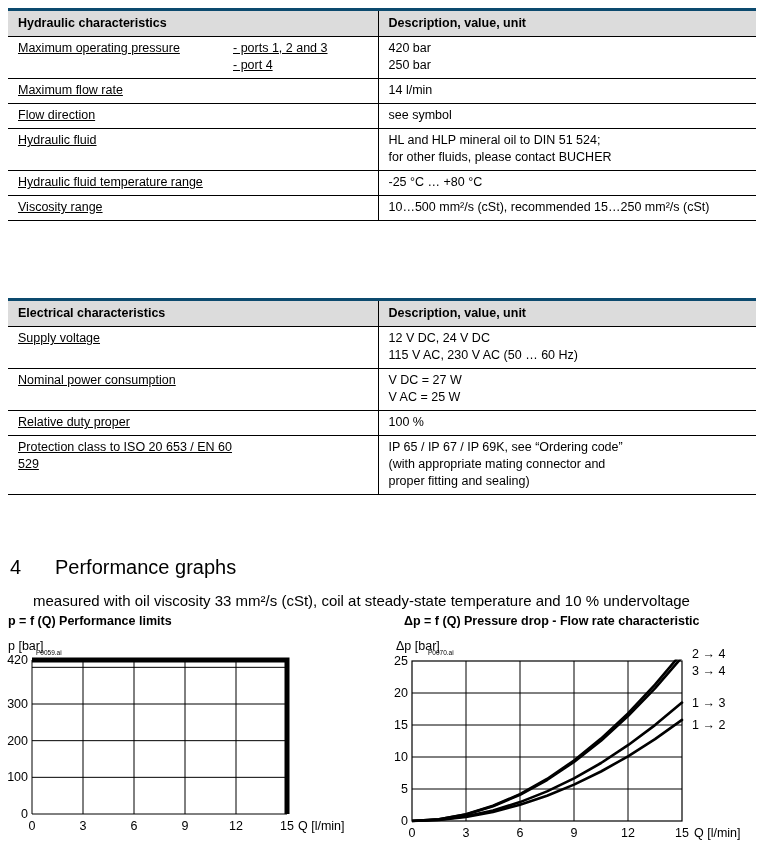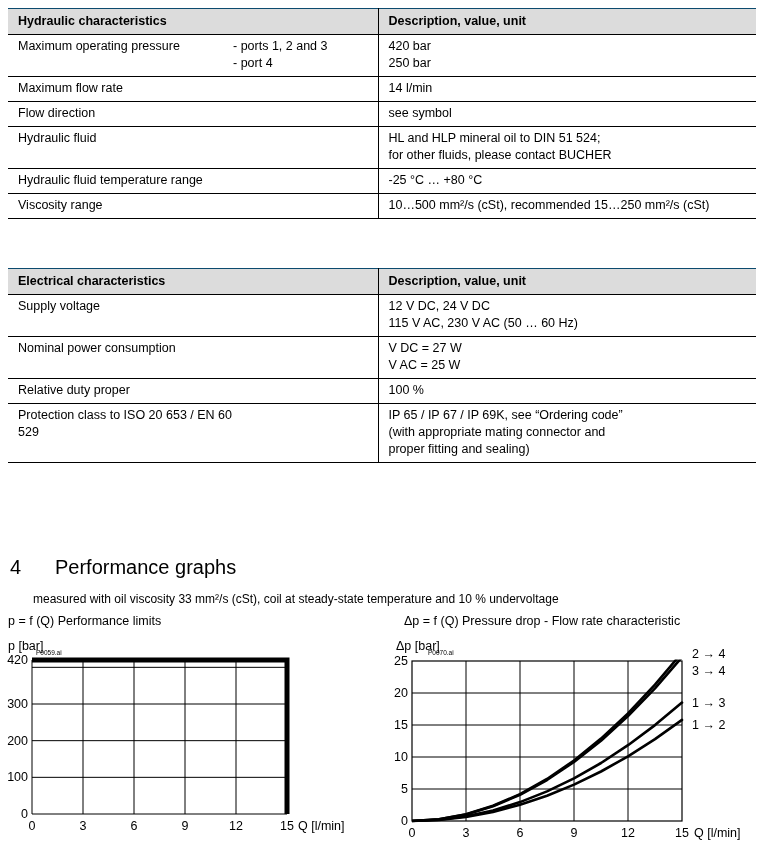--- a/index.html
+++ b/index.html
@@ -3,38 +3,38 @@
 <meta charset="utf-8">
 <style>
   html,body{margin:0;padding:0;}
   body{
     width:764px;height:867px;background:#ffffff;color:#000;
     font-family:"Liberation Sans", sans-serif;position:relative;overflow:hidden;
   }
   .page{position:absolute;inset:0;}
   table.spec{
     position:absolute;left:8px;width:748px;border-collapse:collapse;table-layout:fixed;
-    font-size:12.5px;line-height:17px;border-top:1px solid #0c4a6e;
+    font-size:12.5px;line-height:17px;border-top:3px solid #0c4a6e;
   }
   #t1{top:8px;}
-  #t2{top:268px;}
+  #t2{top:298px;}
   table.spec th{
     background:#dcdcdc;text-align:left;font-weight:bold;
     padding:4px 10px;border-bottom:1px solid #000;vertical-align:middle;
   }
   table.spec td{
     padding:3px 10px 4px 10px;border-bottom:1px solid #000;vertical-align:top;
   }
   table.spec th:first-child, table.spec td:first-child{border-right:1px solid #000;}
-  .cellflex{display:flex;}
+  .cellflex{display:flex;text-decoration:underline;}
   .col-a{width:215px;flex:none;}
   .heading{position:absolute;left:10px;top:556px;font-size:20px;display:flex;color:#000;}
   .heading .num{width:45px;flex:none;}
-  .note{position:absolute;left:8px;top:592px;font-size:12px;padding-left:25px;}
-  .chart-title{position:absolute;top:614px;font-size:12.5px;}
+  .note{position:absolute;left:8px;top:592px;font-size:15px;padding-left:25px;}
+  .chart-title{position:absolute;top:614px;font-size:12.5px;font-weight:bold;}
   .ct-left{left:8px;}
   .ct-right{left:404px;}
   svg{position:absolute;overflow:visible;}
   #chart1{left:0;top:634px;}
   #chart2{left:390px;top:634px;}
   svg text{font-family:"Liberation Sans", sans-serif;font-size:12.5px;fill:#000;}
   svg text.tiny{font-size:6.5px;}
 </style>
 </head>
 <body>

